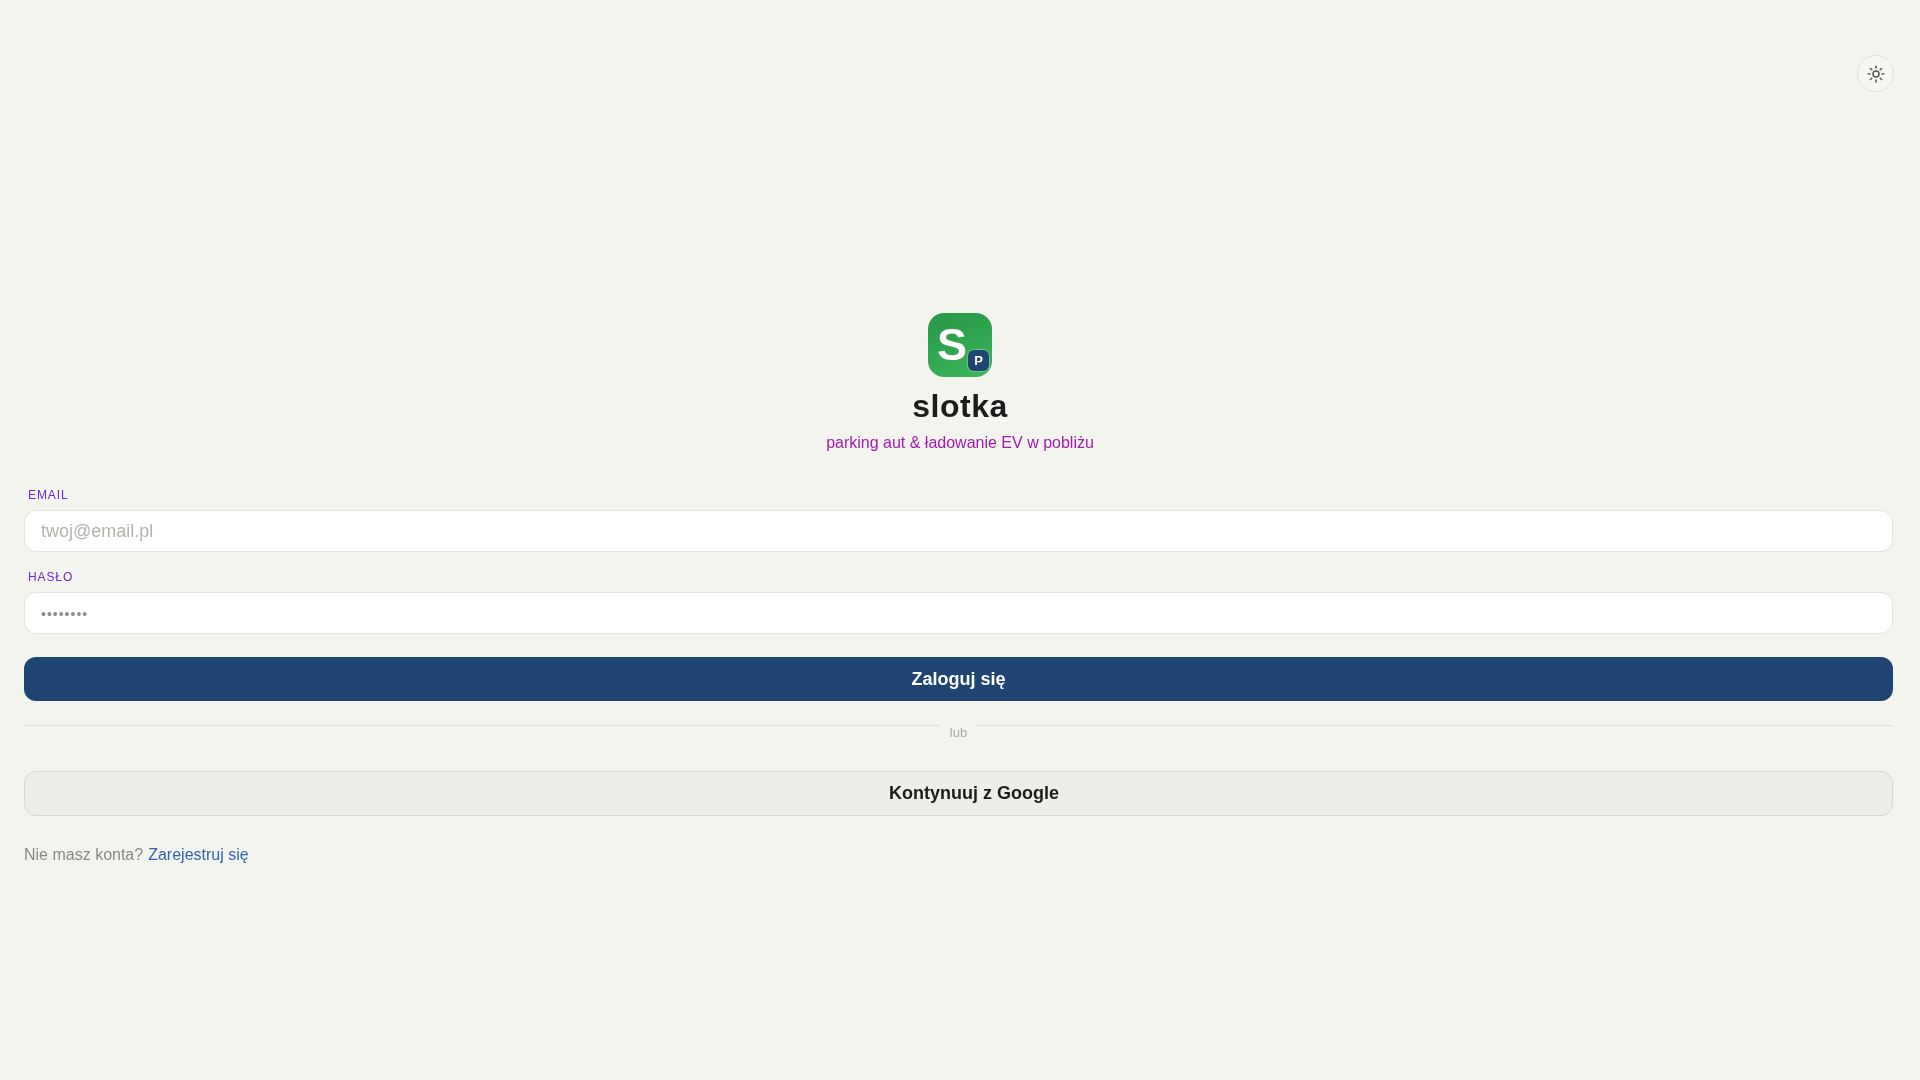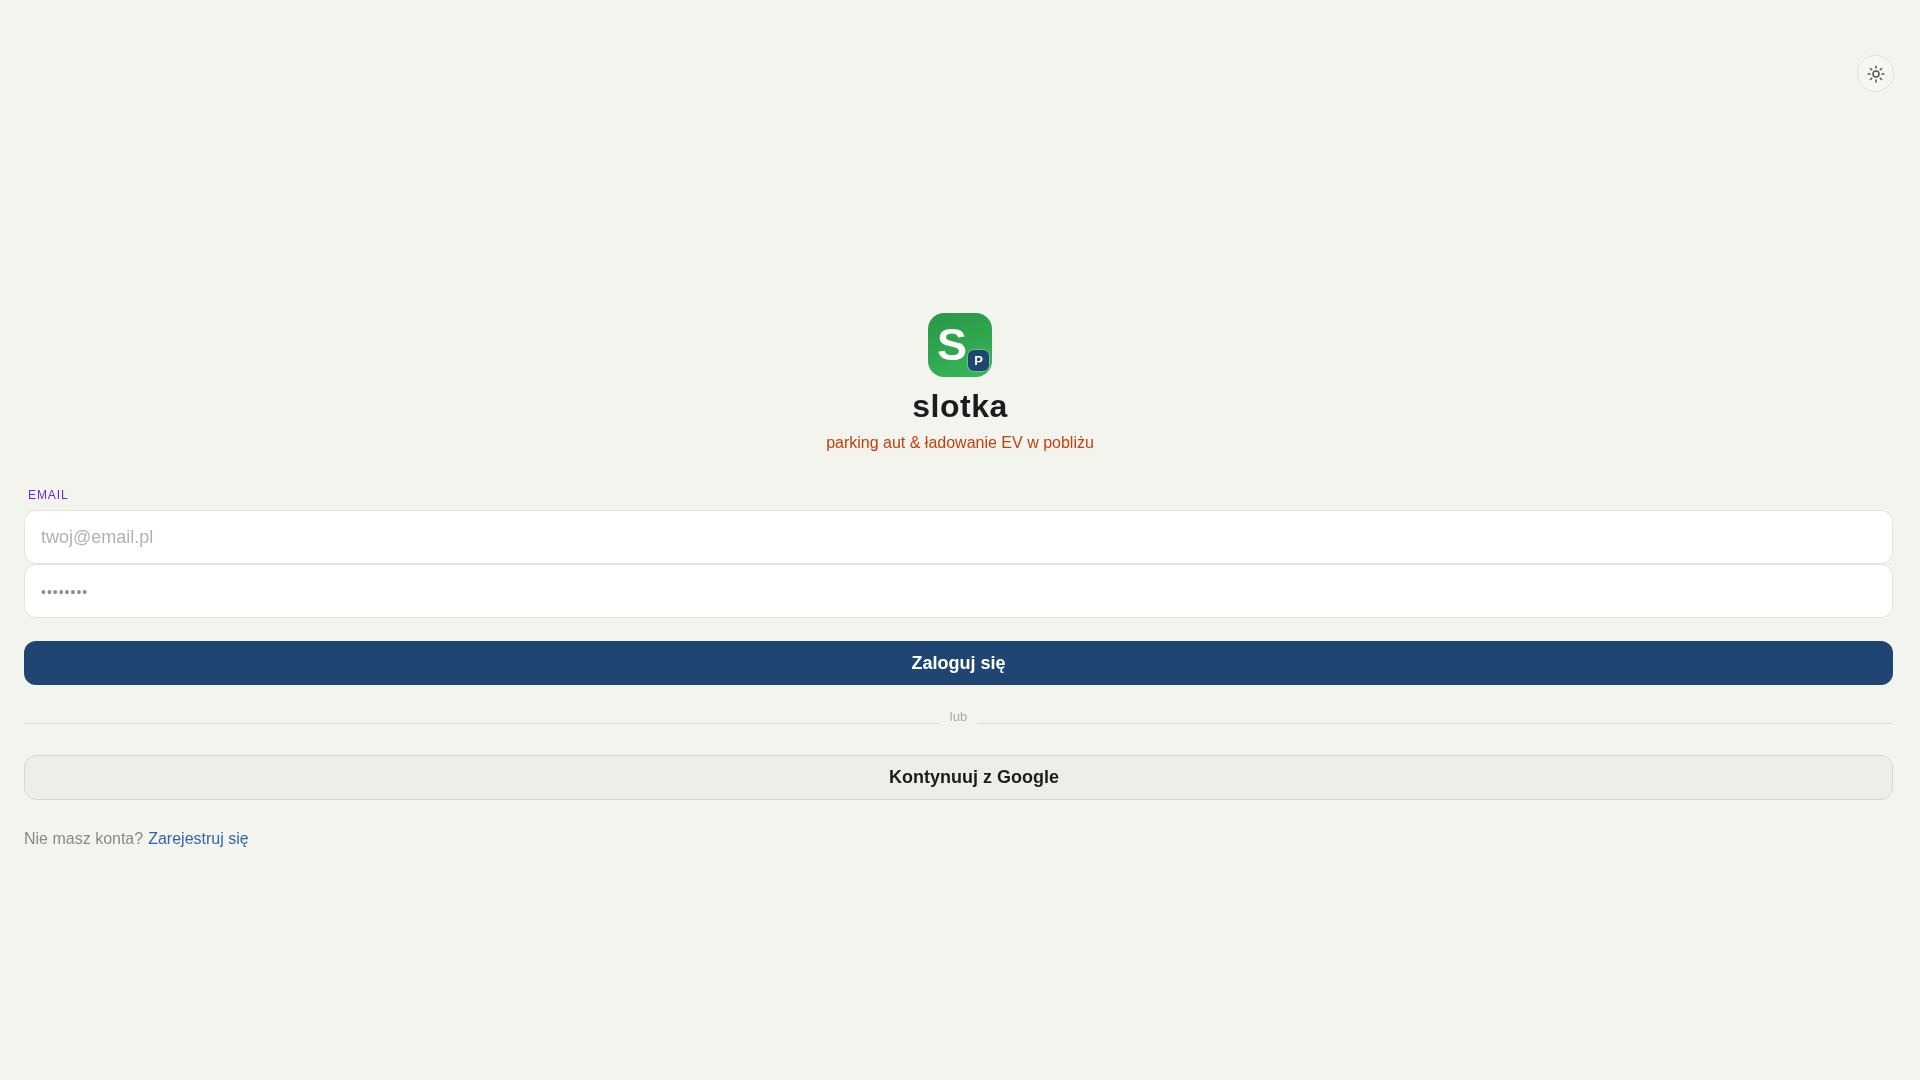--- a/index.html
+++ b/index.html
@@ -71,37 +71,37 @@
   .brand-title {
     margin: 11px 0 0;
     font-size: 32px;
     font-weight: bold;
     color: #1c1c1c;
     letter-spacing: 0.5px;
   }
   .brand-tagline {
     margin: 9px 0 14px;
     font-size: 16px;
-    color: #c2410c;
+    color: #a21caf;
   }
 
   
   .login-form { margin: 36px 27px 0 24px; }
   .field-label {
     display: block;
     padding-left: 4px;
     margin-bottom: 8px;
     font-size: 12px;
     letter-spacing: 0.9px;
     color: #6d28d9;
   }
   .field-label.second { margin-top: 18px; }
   .text-input {
     width: 100%;
-    height: 54px;
+    height: 42px;
     border: 1px solid #e4e4df;
     border-radius: 12px;
     background: #ffffff;
     padding: 0 16px;
     font-size: 18px;
     color: #333333;
     font-family: "Liberation Sans", "DejaVu Sans", sans-serif;
     outline: none;
   }
   .text-input::placeholder { color: #b3b3ae; opacity: 1; }
@@ -131,21 +131,21 @@
     height: 45px;
     background: #edeee8;
     color: #1c1c1c;
     border: 1px solid #d9d9d4;
     padding-left: 37px;
   }
 
   .divider {
     margin-top: 24px;
     display: flex;
-    align-items: flex-end;
+    align-items: flex-start;
     gap: 10px;
   }
   .divider-line { flex: 1; height: 1px; background: #dededa; }
   .divider-label { font-size: 13px; color: #ababa6; }
 
   .register-row {
     margin-top: 30px;
     text-align: left;
     font-size: 16px;
     color: #8a8a85;
@@ -185,20 +185,21 @@
     </div>
     <h1 class="brand-title">slotka</h1>
     <p class="brand-tagline">parking aut &amp; ładowanie EV w pobliżu</p>
   </section>
 
   <form class="login-form">
 
     <label class="field-label">EMAIL</label>
     <input class="text-input" type="text" placeholder="twoj@email.pl" style="">
 
+    <label class="field-label second">HASŁO</label>
     <input class="text-input password" type="password" placeholder="••••••••" style="">
 
     <button class="btn btn-primary" type="submit">Zaloguj się</button>
 
     <div class="divider">
       <span class="divider-line"></span>
       <span class="divider-label">lub</span>
       <span class="divider-line"></span>
     </div>
 

